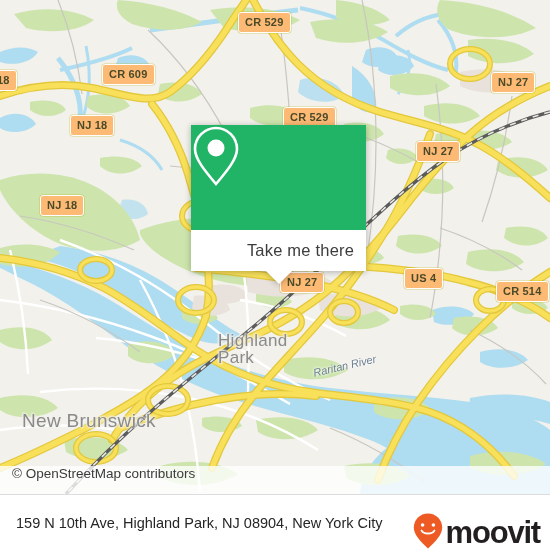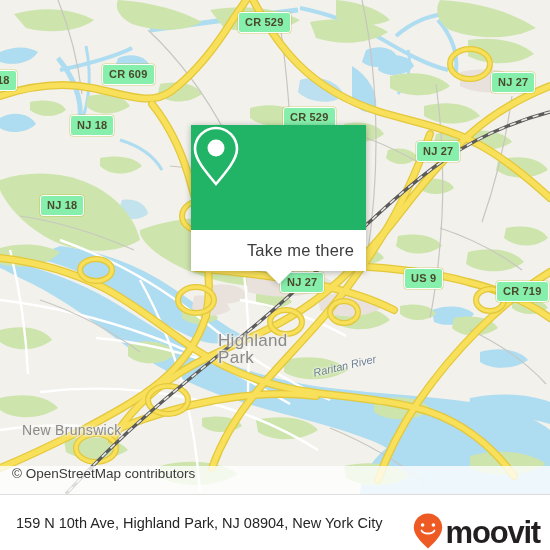--- a/index.html
+++ b/index.html
@@ -38,21 +38,21 @@
     font-style: italic;
     white-space: pre;
     transform-origin: 0 0;
     text-shadow: 0 0 3px #fff, 0 0 3px #fff;
     pointer-events: none;
   }
 
   
   .shield {
     position: absolute;
-    background: #86efac;
+    background: #fdba74;
     border: 1.6px solid #FFFFFF;
     border-radius: 3px;
     color: #4a4a2a;
     font-size: 11px;
     font-weight: bold;
     line-height: 12px;
     padding: 3px 6px 4px 6px;
     white-space: nowrap;
     letter-spacing: .2px;
     box-shadow: 0 0 0 .5px rgba(180,170,0,.45);
@@ -342,35 +342,35 @@
                    C118,440 90,468 66,494" stroke="#5B5B5B" stroke-width="3.4" fill="none"></path>
           <path d="M550,112 C512,122 476,138 444,160 C410,184 380,212 350,240
                    C318,270 286,300 252,328 C218,356 182,384 148,414
                    C118,440 90,468 66,494" stroke="#E9E8E3" stroke-width="1.6" fill="none" stroke-dasharray="6 6"></path>
         </g>
       </g>
     </svg>
 
     <div class="map-label" style="left:218px; top:332px; width:76px;">Highland
 Park</div>
-    <div class="map-label" style="left:22px; top:412px; font-size:14px;margin-top:10px;">New Brunswick</div>
+    <div class="map-label" style="left:22px; top:412px; font-size:19px;">New Brunswick</div>
 
     <div class="river-label" style="left:312px; top:367px; transform:rotate(-13deg);">Raritan River</div>
 
     <div class="shield" style="left:238px; top:12px;">CR 529</div>
     <div class="shield" style="left:102px; top:44px;margin-top:20px;">CR 609</div>
     <div class="shield" style="left:-10px; top:70px;">18</div>
     <div class="shield" style="left:491px; top:72px;">NJ 27</div>
     <div class="shield" style="left:283px; top:107px;">CR 529</div>
     <div class="shield" style="left:70px;  top:115px;">NJ 18</div>
     <div class="shield" style="left:416px; top:141px;">NJ 27</div>
     <div class="shield" style="left:40px;  top:195px;">NJ 18</div>
     <div class="shield" style="left:280px; top:272px;">NJ 27</div>
-    <div class="shield" style="left:404px; top:268px;">US 9</div>
-    <div class="shield" style="left:496px; top:281px;">CR 719</div>
+    <div class="shield" style="left:404px; top:268px;">US 4</div>
+    <div class="shield" style="left:496px; top:281px;">CR 514</div>
 
     <div id="attribution">
       <span>© OpenStreetMap contributors</span>
     </div>
 
     <div id="callout">
       <div id="callout-top">
         <span>
           <svg width="50" height="62" viewBox="0 0 50 62" aria-hidden="true">
             <path d="M25 3 C13.4 3 4 12.4 4 24 C4 34 14 46 25 59 C36 46 46 34 46 24 C46 12.4 36.6 3 25 3 Z" fill="none" stroke="#ffffff" stroke-width="2.6"></path>

